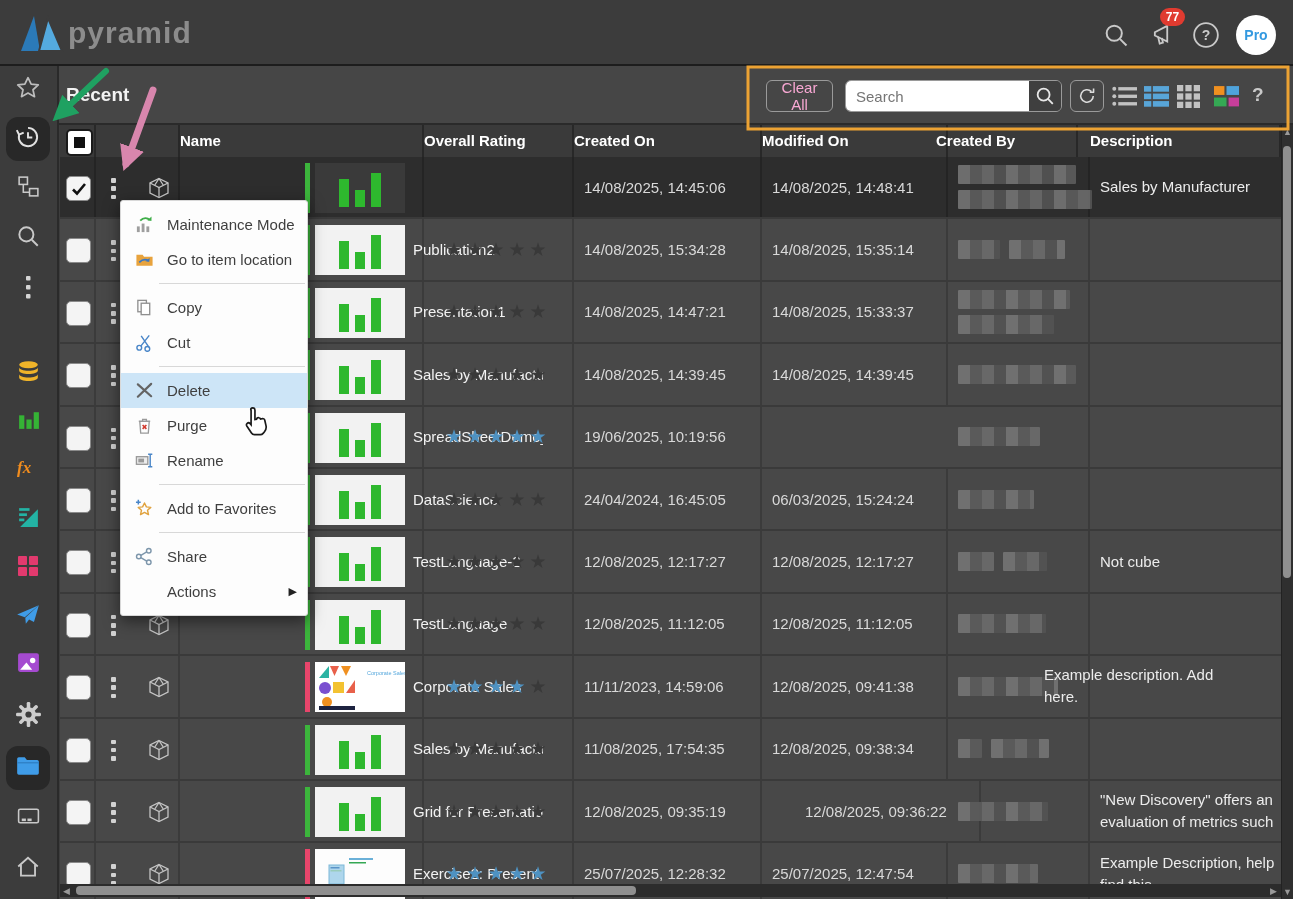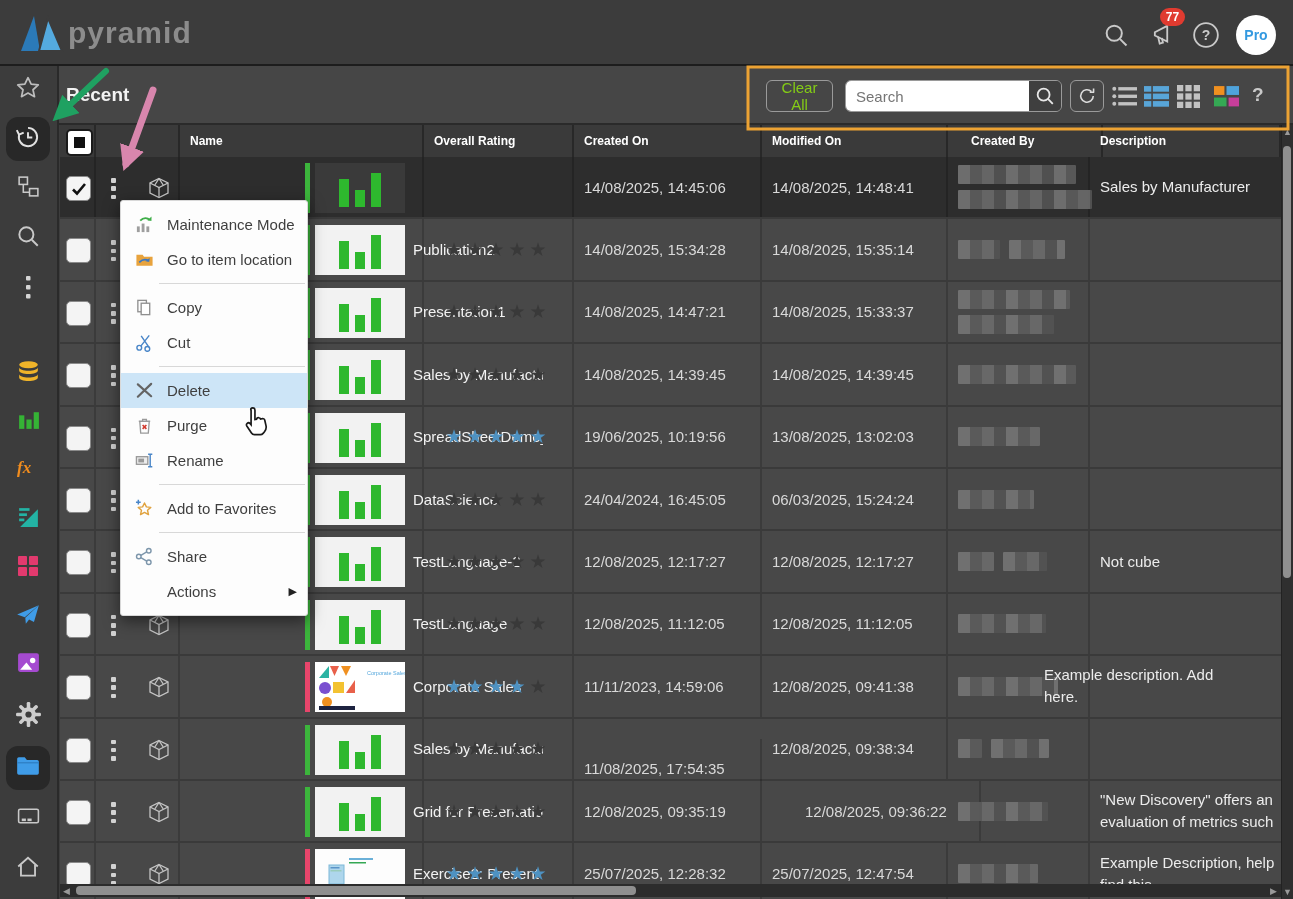--- a/index.html
+++ b/index.html
@@ -14,30 +14,30 @@
   .avatar{position:absolute;left:1236px;top:15px;width:40px;height:40px;border-radius:50%;background:#fff;color:#3399e0;font-size:14px;font-weight:700;display:flex;align-items:center;justify-content:center;}
 
   
   .sidebar{position:absolute;left:0;top:66px;width:57px;height:833px;background:#3c3c3c;border-right:2px solid #2a2a2a;}
   .side-item{position:absolute;left:6px;width:44px;height:44px;display:flex;align-items:center;justify-content:center;}
   .side-item.active{background:#282828;border-radius:12px;}
 
   
   .titlebar{position:absolute;left:59px;top:66px;width:1234px;height:57px;background:#464646;border-bottom:2px solid #2a2a2a;}
   .page-title{position:absolute;left:66px;top:84px;font-size:19px;font-weight:600;color:#f2f2f2;}
-  .btn{box-sizing:border-box;position:absolute;height:32px;border:1px solid #9a9a9a;border-radius:6px;background:transparent;color:#84cc16;font-size:15px;display:flex;align-items:center;justify-content:center;}
+  .btn{box-sizing:border-box;position:absolute;height:32px;border:1px solid #9a9a9a;border-radius:6px;background:transparent;color:#f9a8d4;font-size:15px;display:flex;align-items:center;justify-content:center;}
   .searchgroup{position:absolute;left:845px;top:80px;width:217px;height:32px;border:1px solid #9a9a9a;border-radius:6px;display:flex;overflow:hidden;box-sizing:border-box;}
   .searchgroup input{width:183px;height:100%;border:none;outline:none;padding:0 10px;font-size:15px;font-family:"Liberation Sans",sans-serif;color:#444;background:#fff;box-sizing:border-box;}
   .searchgroup .sbtn{width:34px;background:#3f3f3f;display:flex;align-items:center;justify-content:center;}
   .viewicon{position:absolute;top:85px;width:25px;height:22px;display:flex;align-items:center;justify-content:center;}
   .help-q{position:absolute;left:1252px;top:84px;font-size:19px;font-weight:700;color:#c9c9c9;}
 
   
   .thead{position:absolute;left:60px;top:125px;width:1221px;height:32px;background:#3a3a3a;border-bottom:2px solid #262626;}
-  .hcell{position:absolute;top:0;height:32px;line-height:32px;font-size:12px;font-weight:700;color:#fff;padding-left:10px;box-sizing:border-box;border-right:2px solid #282828;overflow:hidden;white-space:nowrap;}
+  .hcell{position:absolute;top:0;height:32px;line-height:32px;font-size:15px;font-weight:700;color:#fff;box-sizing:border-box;border-right:2px solid #282828;overflow:hidden;white-space:nowrap;}
   .trow{position:absolute;left:60px;width:1221px;height:62.4px;background:#484848;border-bottom:2px solid #3a3a3a;box-sizing:border-box;}
   .trow.selected{background:#2d2d2d;}
   .cell{position:absolute;top:0;height:100%;box-sizing:border-box;border-right:2px solid rgba(0,0,0,0.18);}
   .checkbox{position:absolute;left:6px;top:19px;width:23px;height:23px;background:#f4f4f4;border:1px solid #8a8a8a;border-radius:5px;display:flex;align-items:center;justify-content:center;}
   .thead .checkbox{top:4px;background:#fff;border:2px solid #1a1a1a;}
   .thead .checkbox .inner{width:11px;height:11px;background:#111;}
   .kebab{position:absolute;left:15px;top:21px;width:6px;height:21px;display:flex;flex-direction:column;justify-content:space-between;}
   .kebab i{width:4.5px;height:4.5px;background:#d2d2d2;border-radius:1px;}
   .cube{position:absolute;left:50px;top:18px;}
   .edge{position:absolute;left:125px;top:6px;width:5px;height:50px;}
@@ -305,21 +305,21 @@
   <div class="thead" id="thead">
     <div class="checkbox">
         <span class="inner"></span>
       </div>
   <div class="hcell" style="left: 0px; width: 36px;"></div>
       <div class="hcell" style="left: 36px; width: 84px;"></div>
       <div class="hcell" style="left: 120px; width: 244px;">Name</div>
       <div class="hcell" style="left: 364px; width: 150px;">Overall Rating</div>
       <div class="hcell" style="left: 514px; width: 188px;">Created On</div>
       <div class="hcell" style="left: 702px; width: 186px;">Modified On</div>
-      <div class="hcell" style="left: 901px; width: 142px;">Created By</div>
+      <div class="hcell" style="left: 876px; width: 142px;">Created By</div>
       <div class="hcell" style="left: 1030px; width: 191px;">Description</div>
     </div>
 
   <div id="tbody">
       <div class="trow selected" style="top: 157px;">
         <div class="cell" style="left: 0px; width: 36px;">
           <div class="checkbox">
             <svg width="16" height="14" viewBox="0 0 16 14">
               <path d="M2 7.5 L6 11.5 L14 2" fill="none" stroke="#111" stroke-width="2.6"></path>
             </svg>
@@ -567,23 +567,20 @@
           <div class="stars">
             <span class="on">★</span>
             <span class="on">★</span>
             <span class="on">★</span>
             <span class="on">★</span>
             <span class="on">★</span>
           </div>
         </div>
         <div class="cell" style="left: 514px; width: 188px;">
           <span class="dt">19/06/2025, 10:19:56</span>
-        </div>
-        <div class="cell" style="left: 702px; width: 186px;">
-          <span class="dt">13/08/2025, 13:02:03</span>
         </div>
         <div class="cell" style="left: 888px; width: 142px;">
           <div class="blurwrap">
             <div class="blurline">
               <div class="blurseg" style="width: 82px;"></div>
             </div>
           </div>
         </div>
         <div class="cell" style="left: 1030px; width: 191px; border-right: none;">
           <div class="desc">
@@ -843,21 +840,21 @@
         </div>
         <div class="cell" style="left: 364px; width: 150px;">
           <div class="stars">
             <span class="off">★</span>
             <span class="off">★</span>
             <span class="off">★</span>
             <span class="off">★</span>
             <span class="off">★</span>
           </div>
         </div>
-        <div class="cell" style="left: 514px; width: 188px; margin-top: 20px;">
+        <div class="cell" style="left: 514px; width: 188px;">
           <span class="dt">11/08/2025, 17:54:35</span>
         </div>
         <div class="cell" style="left: 702px; width: 186px;">
           <span class="dt">12/08/2025, 09:38:34</span>
         </div>
         <div class="cell" style="left: 888px; width: 142px;">
           <div class="blurwrap">
             <div class="blurline">
               <div class="blurseg" style="width: 24px;"></div>
               <div class="blurseg" style="width: 58px;"></div>

